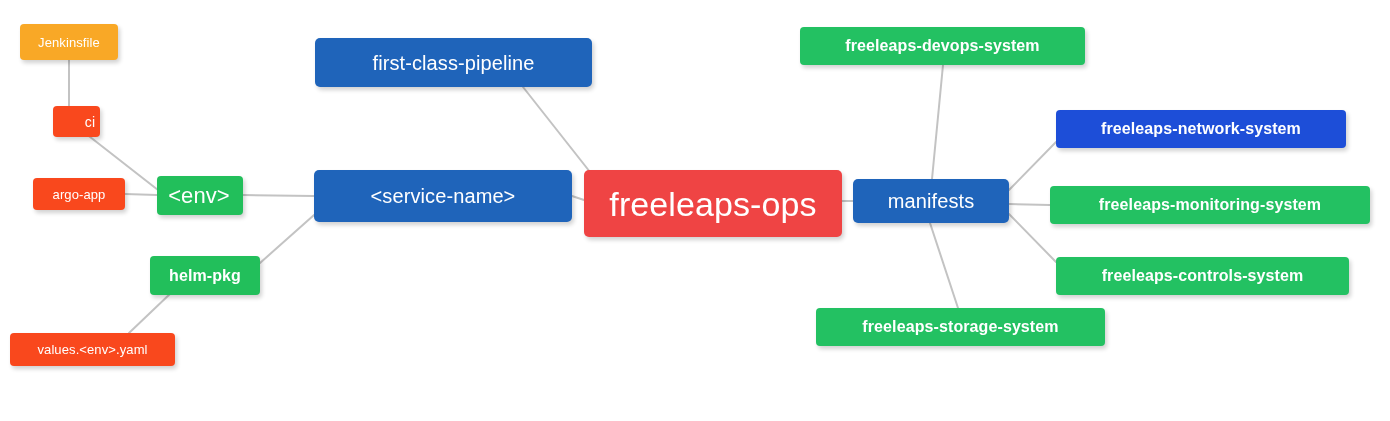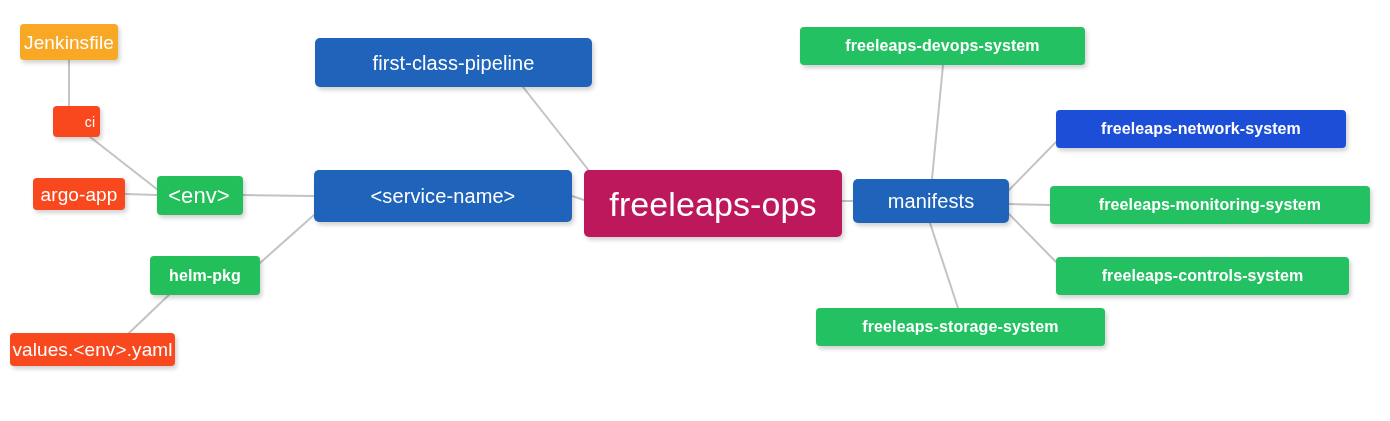--- a/index.html
+++ b/index.html
@@ -57,21 +57,21 @@
     border-radius: 5px;
   }
   .n-l2 {
     font-size: 22px;
   }
   .n-l3 {
     font-size: 16px;
     font-weight: bold;
   }
   .n-l4 {
-    font-size: 19px;
+    font-size: 13px;
   }
   .n-tiny {
     font-size: 14px;
   }
 </style>
 </head>
 <body>
 
 <div id="canvas">
   <svg id="edge-layer" viewBox="0 0 1390 421">
@@ -92,21 +92,21 @@
     </svg>
   <div id="node-layer">
       <div class="node n-l4" style="left: 20px; top: 24px; width: 98px; height: 36px; background: rgb(249, 168, 38); color: rgb(255, 255, 255);">Jenkinsfile</div>
       <div class="node n-tiny" style="left: 53px; top: 106px; width: 32px; height: 31px; background: rgb(249, 72, 29); color: rgb(255, 255, 255); padding-left: 37px;">ci</div>
       <div class="node n-l4" style="left: 33px; top: 178px; width: 92px; height: 32px; background: rgb(249, 72, 29); color: rgb(255, 255, 255);">argo-app</div>
       <div class="node n-l2" style="left: 157px; top: 176px; width: 86px; height: 39px; background: rgb(34, 191, 91); color: rgb(255, 255, 255); padding-left: 8px;">&lt;env&gt;</div>
       <div class="node n-l3" style="left: 150px; top: 256px; width: 110px; height: 39px; background: rgb(34, 191, 91); color: rgb(255, 255, 255);">helm-pkg</div>
       <div class="node n-l4" style="left: 10px; top: 333px; width: 165px; height: 33px; background: rgb(249, 72, 29); color: rgb(255, 255, 255);">values.&lt;env&gt;.yaml</div>
       <div class="node n-l1" style="left: 315px; top: 38px; width: 277px; height: 49px; background: rgb(31, 100, 186); color: rgb(255, 255, 255);">first-class-pipeline</div>
       <div class="node n-l1" style="left: 314px; top: 170px; width: 258px; height: 52px; background: rgb(31, 100, 186); color: rgb(255, 255, 255);">&lt;service-name&gt;</div>
-      <div class="node n-root" style="left: 584px; top: 170px; width: 258px; height: 67px; background: #be185d; color: rgb(255, 255, 255);">freeleaps-ops</div>
+      <div class="node n-root" style="left: 584px; top: 170px; width: 258px; height: 67px; background: #ef4444; color: rgb(255, 255, 255);">freeleaps-ops</div>
       <div class="node n-l1" style="left: 853px; top: 179px; width: 156px; height: 44px; background: rgb(31, 100, 186); color: rgb(255, 255, 255);">manifests</div>
       <div class="node n-l3" style="left: 800px; top: 27px; width: 285px; height: 38px; background: rgb(35, 193, 98); color: rgb(255, 255, 255);">freeleaps-devops-system</div>
       <div class="node n-l3" style="left: 1056px; top: 110px; width: 290px; height: 38px; background: #1d4ed8; color: rgb(255, 255, 255);">freeleaps-network-system</div>
       <div class="node n-l3" style="left: 1050px; top: 186px; width: 320px; height: 38px; background: rgb(35, 193, 98); color: rgb(255, 255, 255);">freeleaps-monitoring-system</div>
       <div class="node n-l3" style="left: 1056px; top: 257px; width: 293px; height: 38px; background: rgb(35, 193, 98); color: rgb(255, 255, 255);">freeleaps-controls-system</div>
       <div class="node n-l3" style="left: 816px; top: 308px; width: 289px; height: 38px; background: rgb(35, 193, 98); color: rgb(255, 255, 255);">freeleaps-storage-system</div>
     </div>
 </div>
 
 </body></html>

